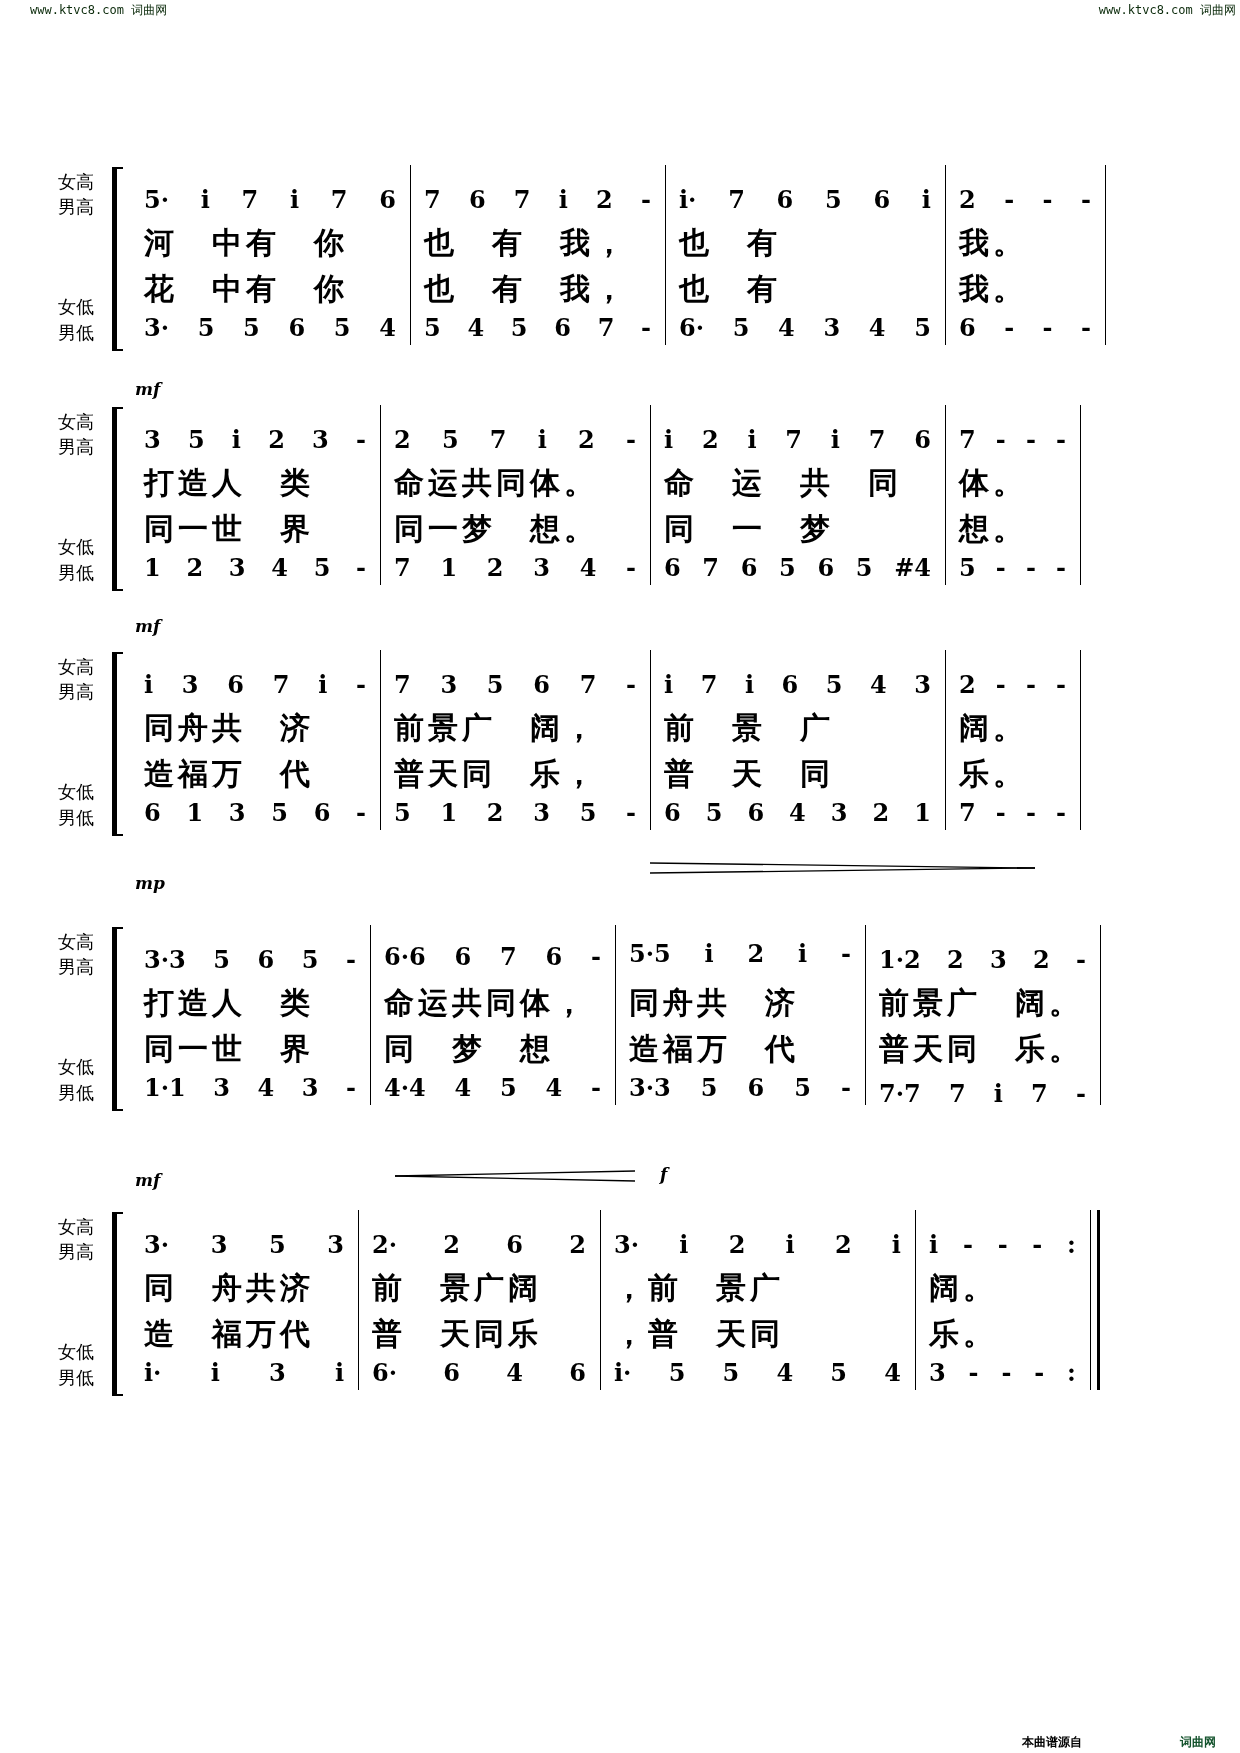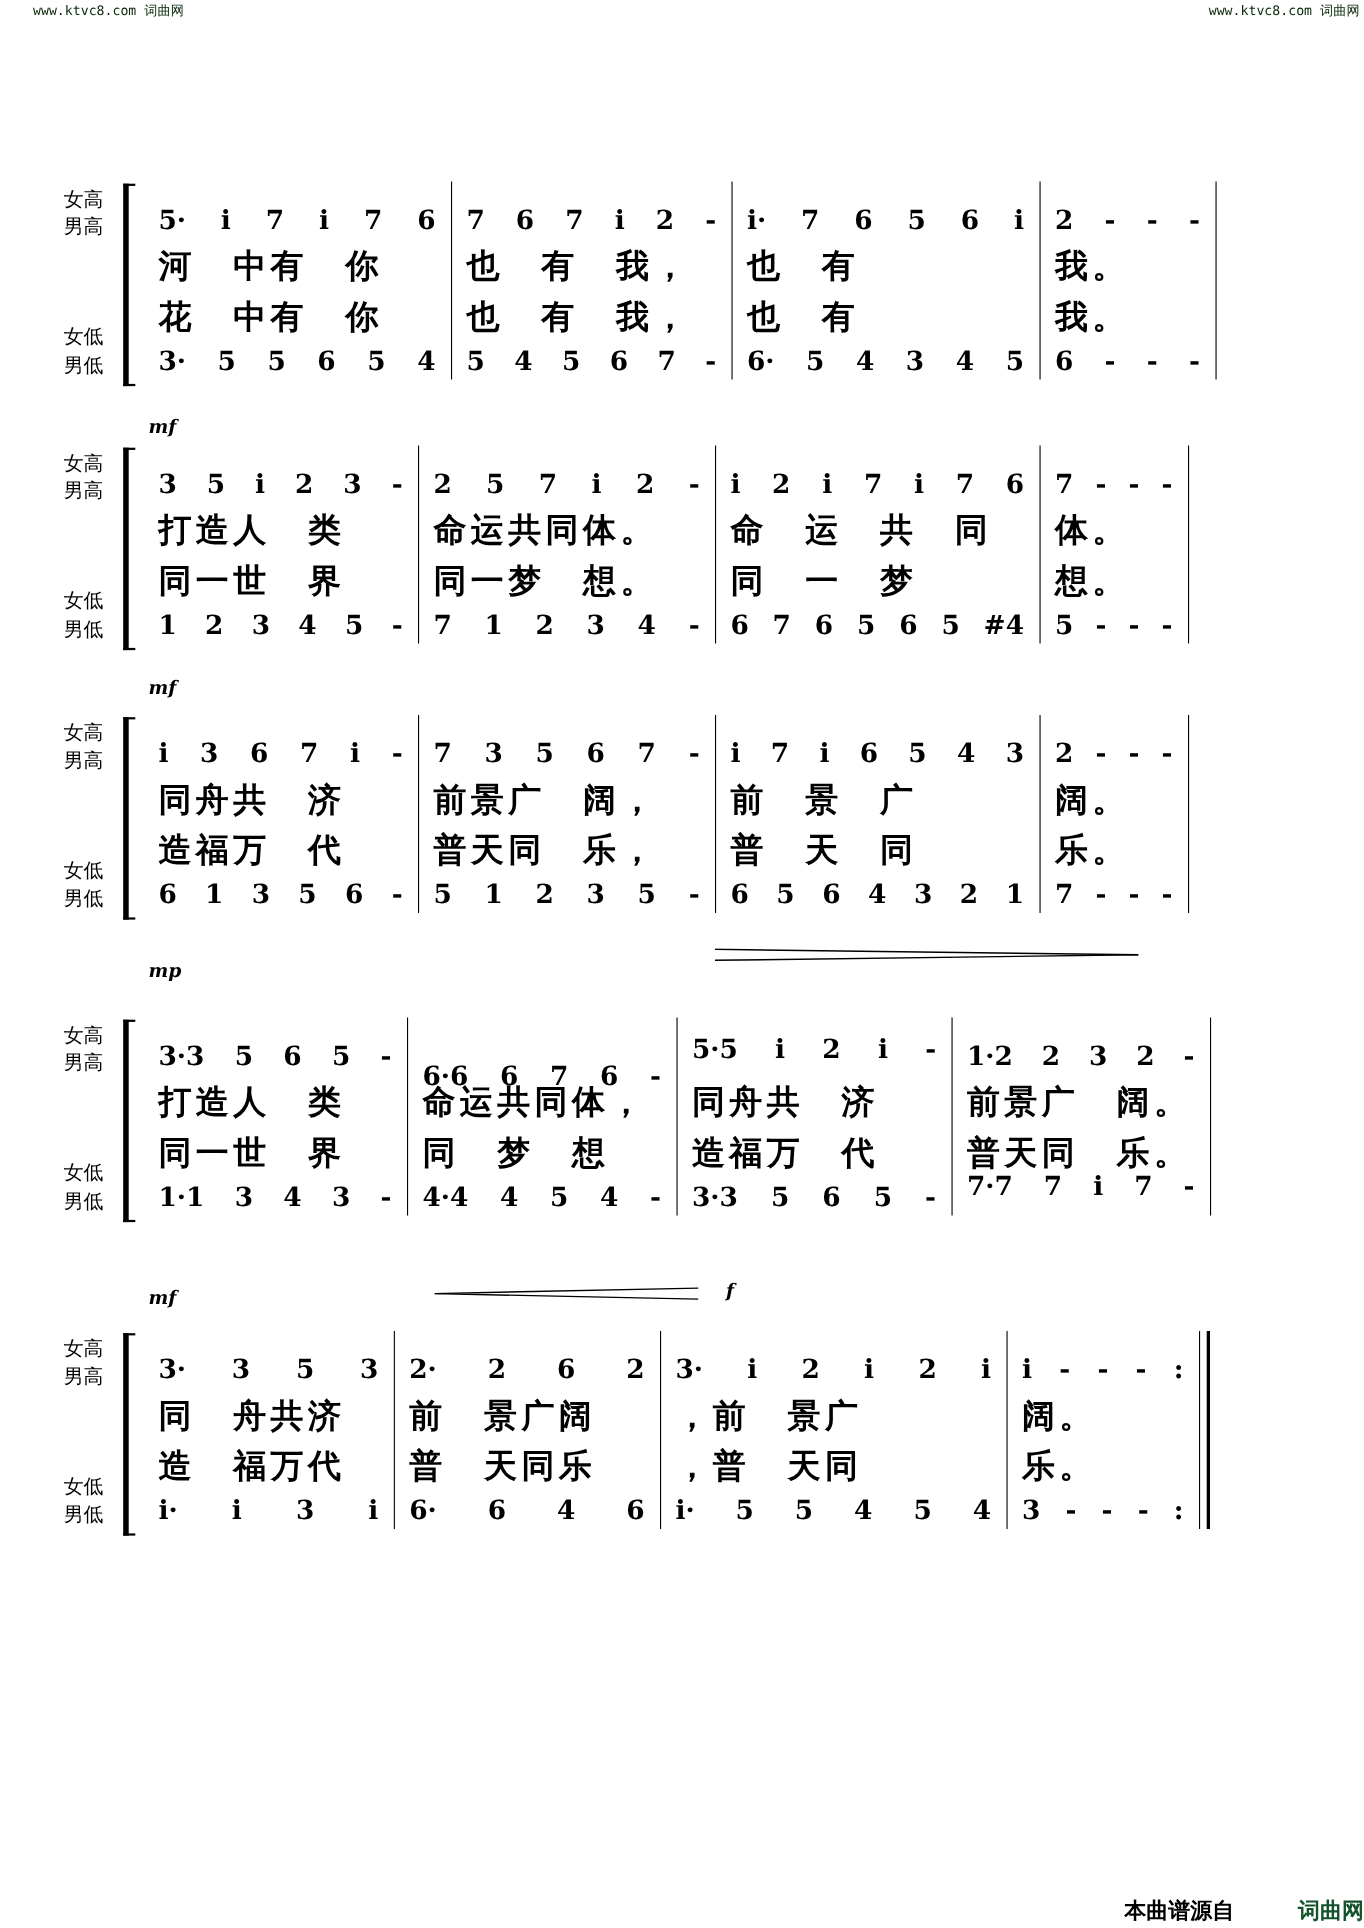--- a/index.html
+++ b/index.html
@@ -12,21 +12,21 @@
   .hairpin { position: absolute; height: 12px; }
   .hairpin svg { display: block; }
   .vlabel { position: absolute; left: 58px; font-family: "DejaVu Sans", sans-serif; font-size: 18px; line-height: 24px; width: 46px; }
   .brace { position: absolute; left: 112px; width: 6px; border-left: 5px solid #000; border-top: 2px solid #000; border-bottom: 2px solid #000; }
   .note { font-family: "DejaVu Serif", serif; font-weight: bold; font-size: 24px; line-height: 30px; }
   .lyric { font-family: "DejaVu Sans", sans-serif; font-weight: bold; font-size: 30px; line-height: 36px; }
   .barline { position: absolute; width: 0; border-left: 1.5px solid #000; }
   .endbar { position: absolute; width: 6px; border-left: 1.5px solid #000; border-right: 3px solid #000; }
   .measure { position: absolute; }
   .measure .line { display: flex; justify-content: space-between; position: absolute; left: 0; right: 0; white-space: pre; }
-  .footer { position: absolute; bottom: 2px; font-family: "DejaVu Sans", sans-serif; font-weight: bold; font-size: 20px; }
+  .footer { position: absolute; bottom: 2px; font-family: "DejaVu Sans", sans-serif; font-weight: bold; font-size: 12px; }
   .footer.src { left: 1022px; color: #000; }
   .footer.brand { left: 1180px; color: #14532d; }
 </style>
 </head>
 <body>
 
 <div class="wm left">www.ktvc8.com 词曲网</div>
 <div class="wm right">www.ktvc8.com 词曲网</div>
 
 <div id="score">
@@ -154,36 +154,36 @@
       <div class="barline" style="left: 615px; top: -10px; height: 180px;"></div>
       <div class="barline" style="left: 865px; top: -10px; height: 180px;"></div>
       <div class="barline" style="left: 1100px; top: -10px; height: 180px;"></div>
       <div class="measure" style="left: 144px; width: 212px; top: 0px; height: 170px;">
         <div class="line note" style="top: 10px;"><span>3·3</span><span>5</span><span>6</span><span>5</span><span>-</span></div>
         <div class="line lyric" style="top: 50px; justify-content: flex-start; gap: 4px;"><span>打</span><span>造</span><span>人</span><span>　</span><span>类</span></div>
         <div class="line lyric" style="top: 96px; justify-content: flex-start; gap: 4px;"><span>同</span><span>一</span><span>世</span><span>　</span><span>界</span></div>
         <div class="line note" style="top: 138px;"><span>1·1</span><span>3</span><span>4</span><span>3</span><span>-</span></div>
       </div>
       <div class="measure" style="left: 384px; width: 217px; top: 0px; height: 170px;">
-        <div class="line note" style="top: 28px; align-items: flex-end;"><span>6·6</span><span>6</span><span>7</span><span>6</span><span>-</span></div>
+        <div class="line note" style="top: 7px; align-items: flex-end;"><span>6·6</span><span>6</span><span>7</span><span>6</span><span>-</span></div>
         <div class="line lyric" style="top: 50px; justify-content: flex-start; gap: 4px;"><span>命</span><span>运</span><span>共</span><span>同</span><span>体</span><span>，</span></div>
         <div class="line lyric" style="top: 96px; justify-content: flex-start; gap: 4px;"><span>同</span><span>　</span><span>梦</span><span>　</span><span>想</span></div>
         <div class="line note" style="top: 138px;"><span>4·4</span><span>4</span><span>5</span><span>4</span><span>-</span></div>
       </div>
       <div class="measure" style="left: 629px; width: 222px; top: 0px; height: 170px;">
         <div class="line note" style="top: 4px;"><span>5·5</span><span>i</span><span>2</span><span>i</span><span>-</span></div>
         <div class="line lyric" style="top: 50px; justify-content: flex-start; gap: 4px;"><span>同</span><span>舟</span><span>共</span><span>　</span><span>济</span></div>
         <div class="line lyric" style="top: 96px; justify-content: flex-start; gap: 4px;"><span>造</span><span>福</span><span>万</span><span>　</span><span>代</span></div>
         <div class="line note" style="top: 138px;"><span>3·3</span><span>5</span><span>6</span><span>5</span><span>-</span></div>
       </div>
       <div class="measure" style="left: 879px; width: 207px; top: 0px; height: 170px;">
         <div class="line note" style="top: 10px;"><span>1·2</span><span>2</span><span>3</span><span>2</span><span>-</span></div>
         <div class="line lyric" style="top: 50px; justify-content: flex-start; gap: 4px;"><span>前</span><span>景</span><span>广</span><span>　</span><span>阔</span><span>。</span></div>
         <div class="line lyric" style="top: 96px; justify-content: flex-start; gap: 4px;"><span>普</span><span>天</span><span>同</span><span>　</span><span>乐</span><span>。</span></div>
-        <div class="line note" style="top: 128px;"><span>7·7</span><span>7</span><span>i</span><span>7</span><span>-</span></div>
+        <div class="line note" style="top: 144px;"><span>7·7</span><span>7</span><span>i</span><span>7</span><span>-</span></div>
       </div>
     </div>
     <div class="system" style="top: 1220px;">
       <div class="dyn" style="top: -50px;">mf</div>
       <div class="hairpin" style="left: 395px; top: -50px; width: 240px;">
         <svg width="240" height="12">
           <polyline points="0,6 240,1" fill="none" stroke="#000" stroke-width="1.3"></polyline>
           <polyline points="0,6 240,11" fill="none" stroke="#000" stroke-width="1.3"></polyline>
         </svg>
       </div>

